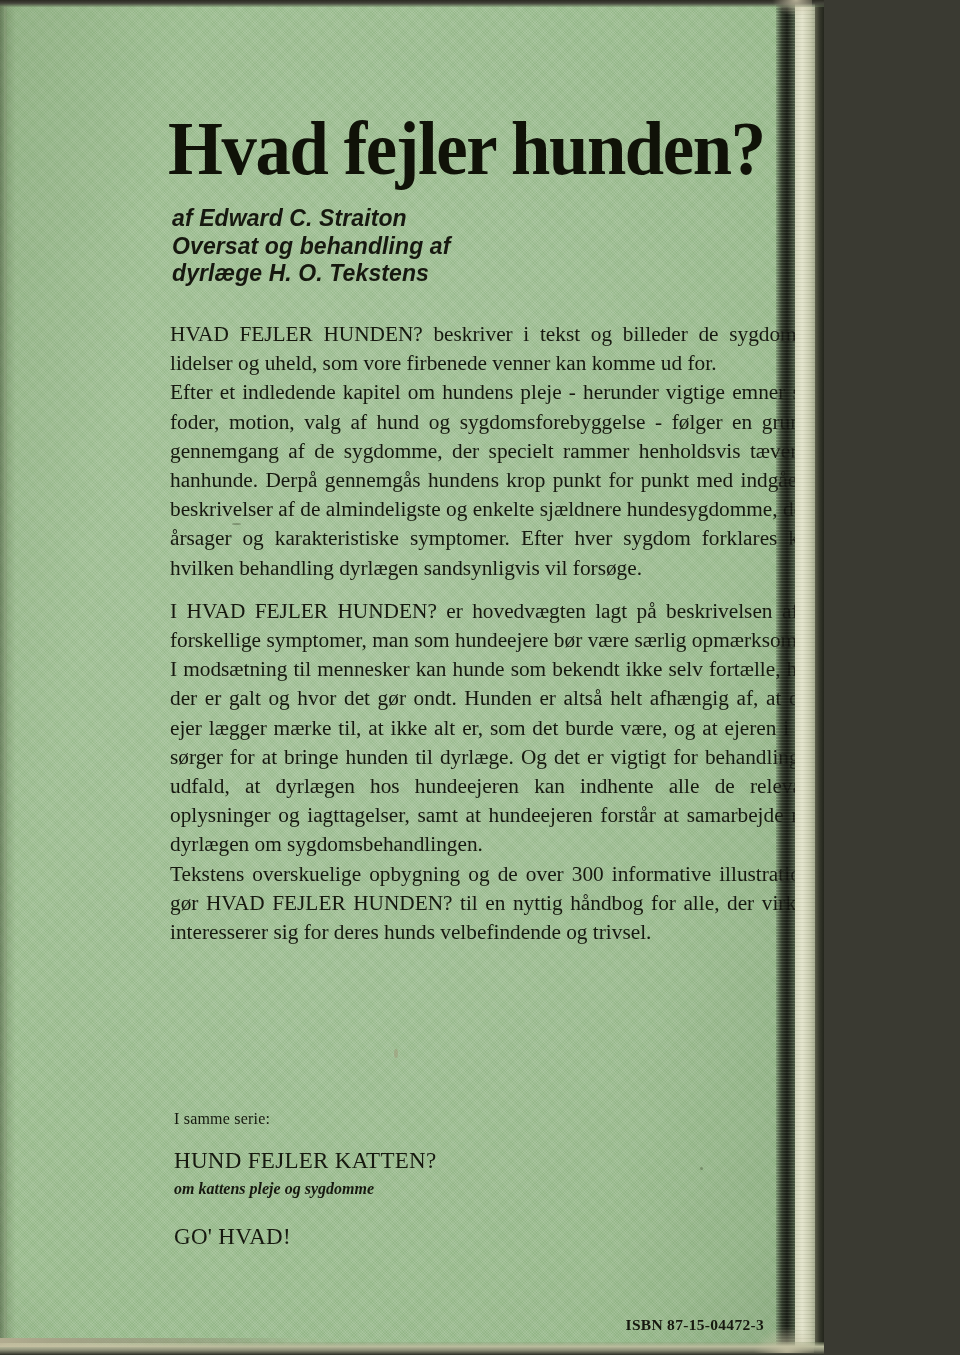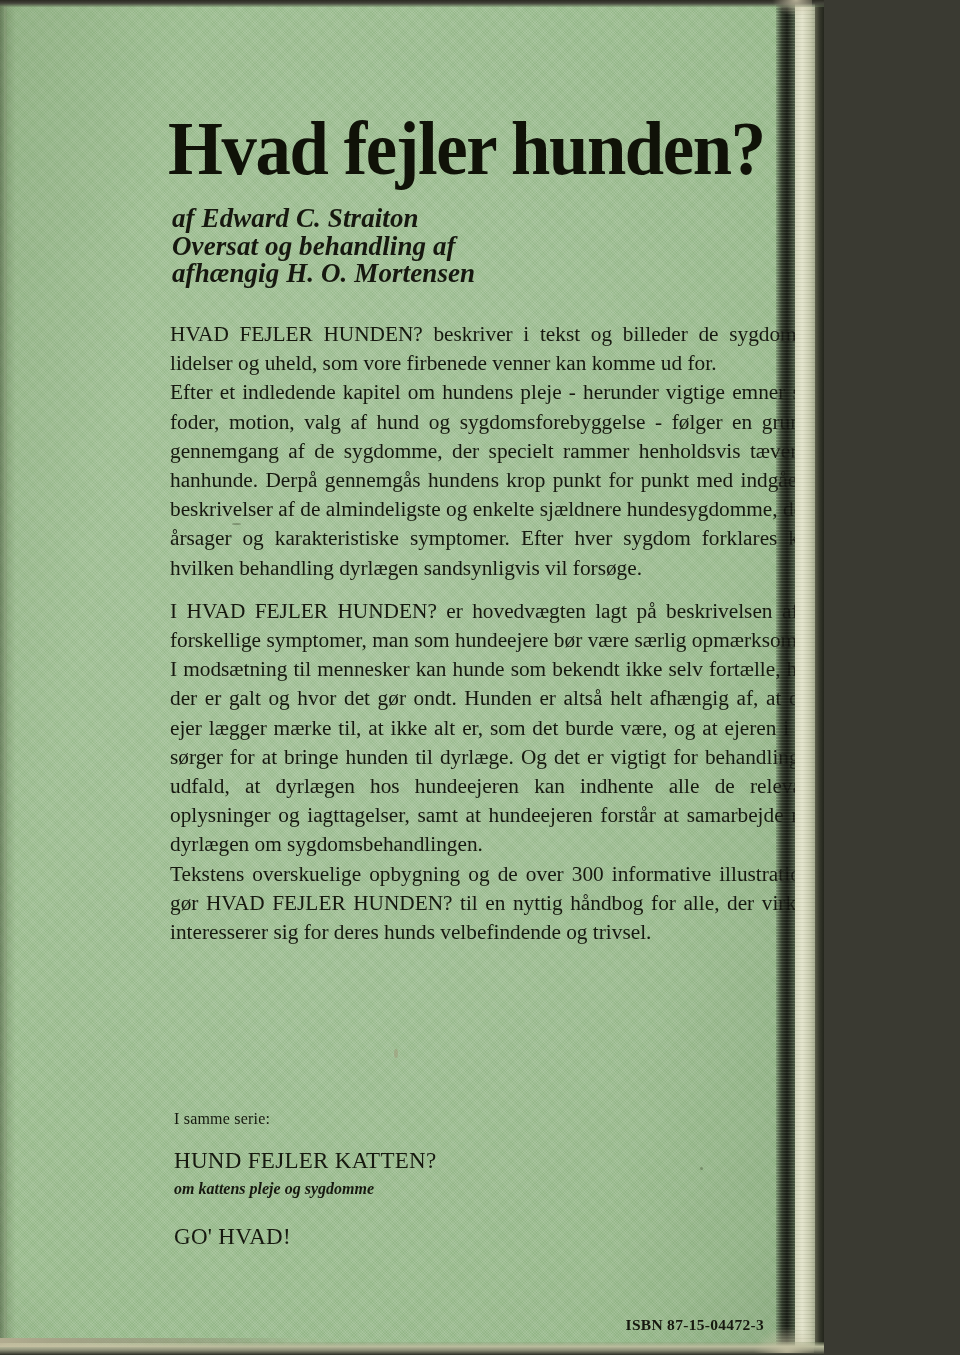--- a/index.html
+++ b/index.html
@@ -154,24 +154,24 @@
     transform: scaleX(0.93);
     transform-origin: left center;
     white-space: nowrap;
     color: #101208;
   }
 
   .byline {
     position: absolute;
     left: 2px;
     top: 205px;
-    font-family: Liberation Serif, serif;
+    font-family: Liberation Sans, sans-serif;
     font-style: italic;
     font-weight: 700;
-    font-size: 27px;
+    font-size: 23px;
     line-height: 27.5px;
     letter-spacing: 0.1px;
   }
   .byline div { white-space: nowrap; }
 
   .body {
     position: absolute;
     left: 0;
     top: 320px;
     width: 658px;
@@ -226,21 +226,21 @@
   <div id="tint"></div>
   <div id="vignette"></div>
 
   <div id="content">
 
     <h1 class="title">Hvad fejler hunden?</h1>
 
     <div class="byline">
       <div>af Edward C. Straiton</div>
       <div>Oversat og behandling af</div>
-      <div>afhængig H. O. Mortensen</div>
+      <div>dyrlæge H. O. Tekstens</div>
     </div>
 
     <div class="body">
       <p>HVAD FEJLER HUNDEN? beskriver i tekst og billeder de sygdomme, lidelser og uheld, som vore firbenede venner kan komme ud for.</p>
       <p>Efter et indledende kapitel om hundens pleje - herunder vigtige emner som foder, motion, valg af hund og sygdomsforebyggelse - følger en grundig gennemgang af de sygdomme, der specielt rammer henholdsvis tæver og hanhunde. Derpå gennemgås hundens krop punkt for punkt med indgående beskrivelser af de almindeligste og enkelte sjældnere hundesygdomme, deres årsager og karakteristiske symptomer. Efter hver sygdom forklares kort, hvilken behandling dyrlægen sandsynligvis vil forsøge.</p>
       <p style="height:14px"></p>
       <p>I HVAD FEJLER HUNDEN? er hovedvægten lagt på beskrivelsen af de forskellige symptomer, man som hundeejere bør være særlig opmærksom på. I modsætning til mennesker kan hunde som bekendt ikke selv fortælle, hvad der er galt og hvor det gør ondt. Hunden er altså helt afhængig af, at dens ejer lægger mærke til, at ikke alt er, som det burde være, og at ejeren i tide sørger for at bringe hunden til dyrlæge. Og det er vigtigt for behandlingens udfald, at dyrlægen hos hundeejeren kan indhente alle de relevante oplysninger og iagttagelser, samt at hundeejeren forstår at samarbejde med dyrlægen om sygdomsbehandlingen.</p>
       <p>Tekstens overskuelige opbygning og de over 300 informative illustrationer gør HVAD FEJLER HUNDEN? til en nyttig håndbog for alle, der virkelig interesserer sig for deres hunds velbefindende og trivsel.</p>
     </div>
 

